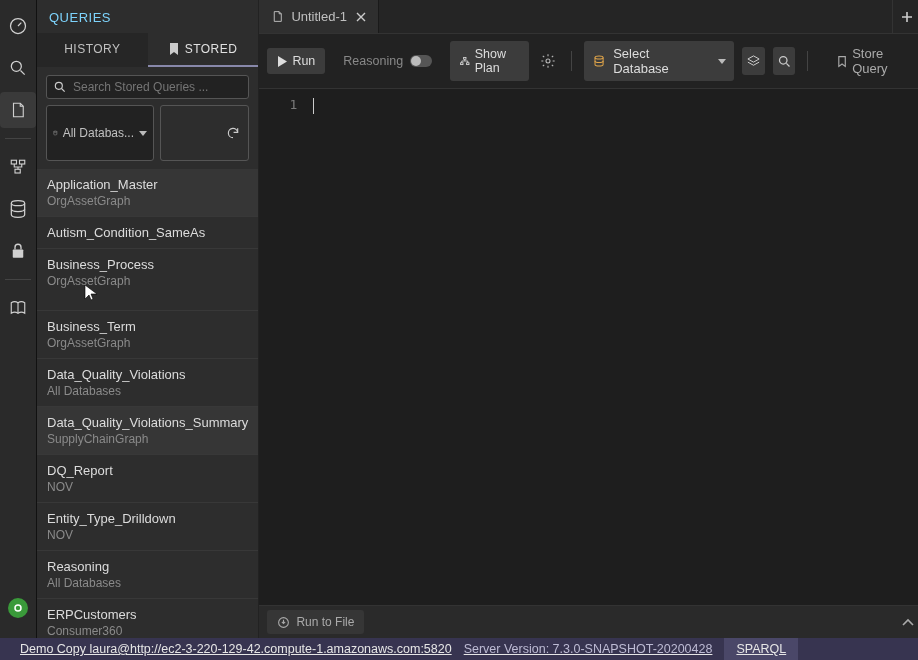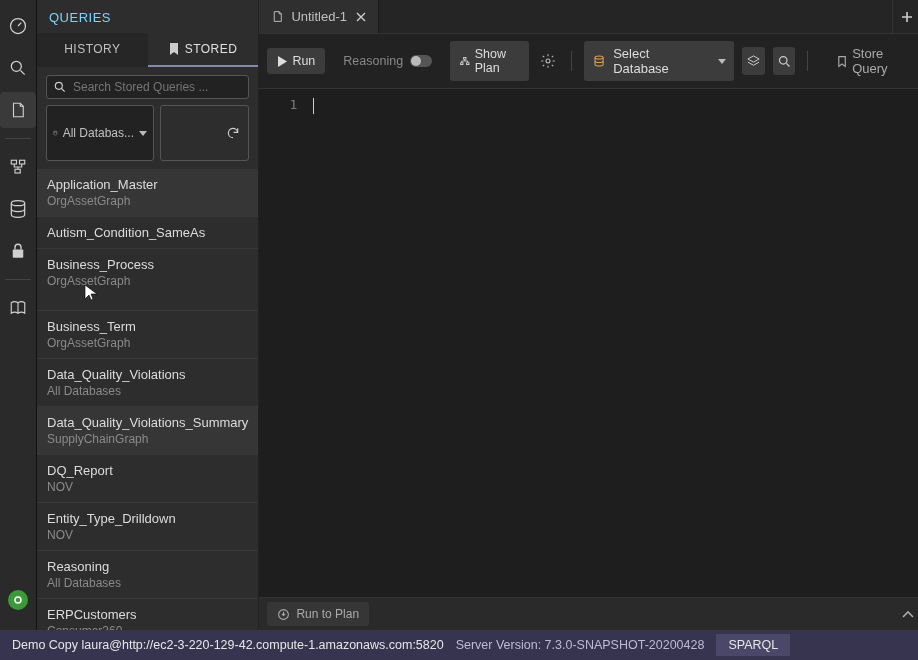--- a/index.html
+++ b/index.html
@@ -173,22 +173,23 @@
       display:flex; align-items:center; gap:6px;
       background:#363636; border-radius:3px;
       padding:5px 10px; font-size:12px; color:#aaa;
       cursor:pointer;
     }
     .chev { margin-left:auto; color:#aaa; cursor:pointer; }
 
     .statusbar {
       display:flex; align-items:center;
       background:#373450; color:#e6e6e6;
-      padding:5px 12px; font-size:12.5px;
-      height:30px;
+      padding:5px 20px; font-size:12.5px;
+      height:22px;
+      text-decoration:underline;
     }
     .statusbar .right { margin-left:auto; }
     .statusbar .sparql {
       background:#4a4768; padding:3px 12px; margin:-5px -12px -5px 12px;
       height:22px; display:flex; align-items:center;
     }
 
     svg { display:block; }
     .chevdown { width:0; height:0; border-left:4px solid transparent; border-right:4px solid transparent; border-top:5px solid #bbb; }
   </style>
@@ -432,21 +433,21 @@
         <div class="caret"></div>
       </div>
     </div>
 
     <div class="runbar">
       <div class="runfile">
         <svg width="13" height="13" viewBox="0 0 24 24" fill="none" stroke="#aaa" stroke-width="2">
             <circle cx="12" cy="12" r="9"></circle>
             <path d="M12 7v7M9 11l3 3 3-3"></path>
           </svg>
-        <span>Run to Plan</span>
+        <span>Run to File</span>
       </div>
       <div class="chev">
         <svg width="12" height="8" viewBox="0 0 12 8" fill="none" stroke="#aaa" stroke-width="1.6">
             <path d="M1 7l5-5 5 5"></path>
           </svg>
       </div>
     </div>
   </div>
 </div>
 

